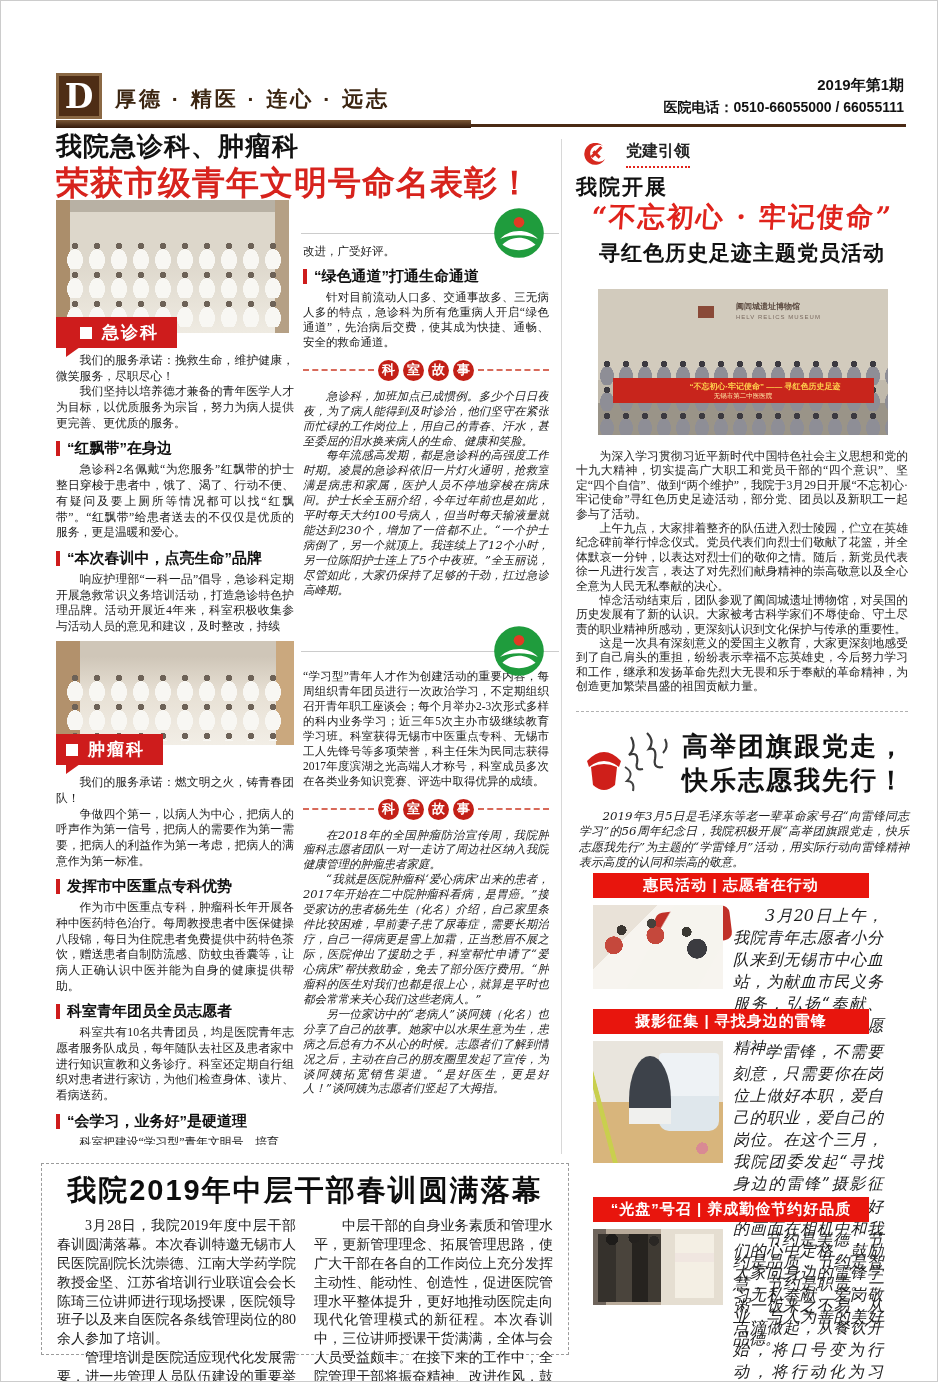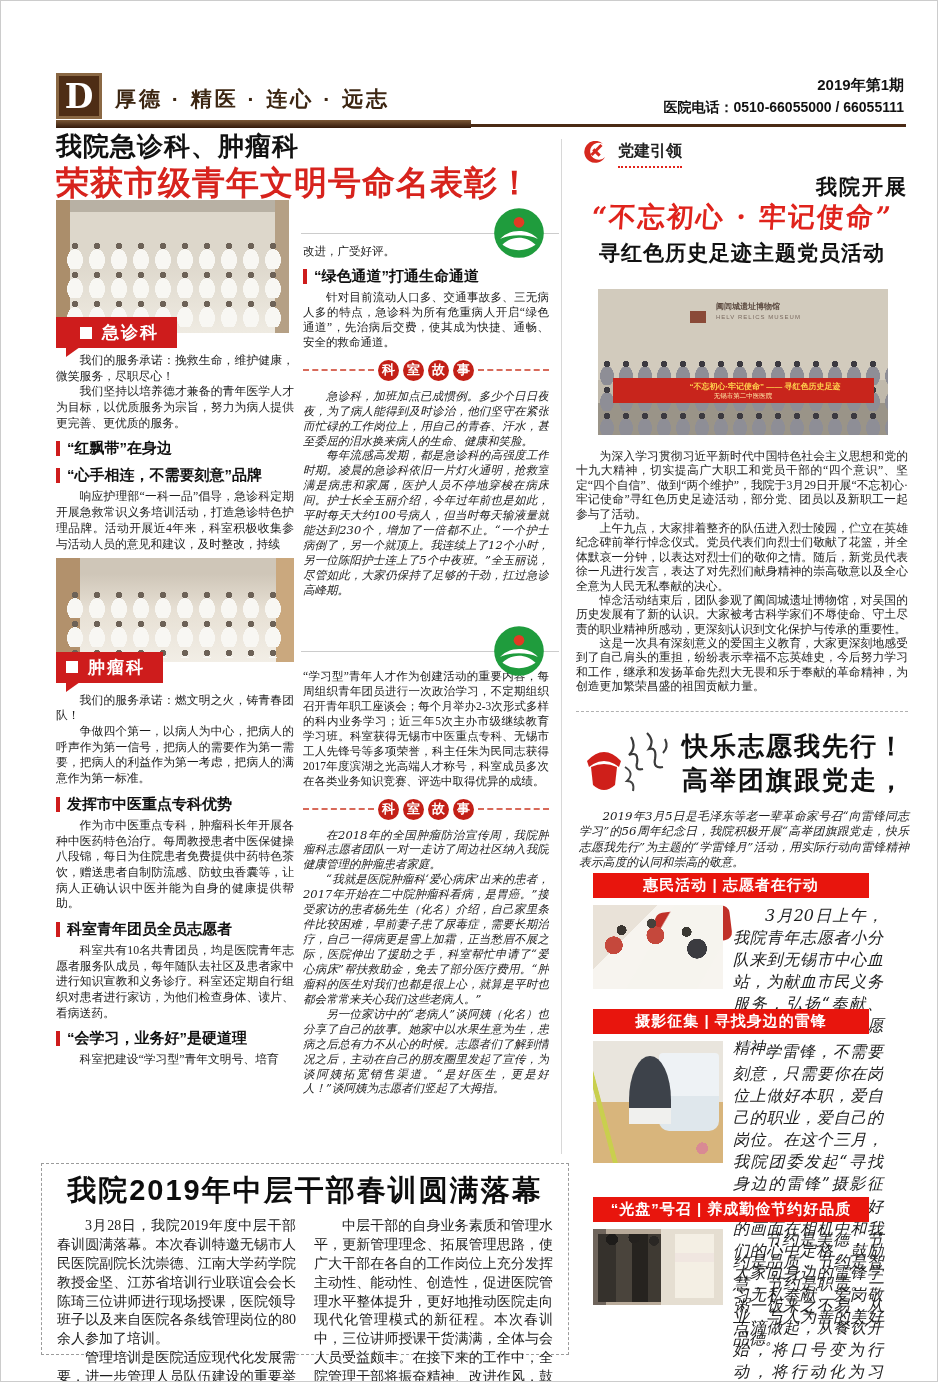--- a/index.html
+++ b/index.html
@@ -32,21 +32,21 @@
     background-image:radial-gradient(circle 3.5px at 11px 6px,#6d6257 98%,rgba(0,0,0,0)),
                      radial-gradient(ellipse 8px 11px at 11px 20px,#f8f7f3 98%,rgba(0,0,0,0));
     background-size:22px 29px;}
   .ph-staff2{position:relative;width:238px;height:104px;margin:6px 0 0 0;
     background:linear-gradient(90deg,#b2916c 0 24px,rgba(0,0,0,0) 24px),
                linear-gradient(270deg,#caa87e 0 18px,rgba(0,0,0,0) 18px),
                linear-gradient(180deg,#cfc6b8 0 15%,#e7e0d4 50%,#f2eee6 100%);}
   
   .ph-museum{left:597px;top:288px;width:290px;height:146px;
     background:linear-gradient(180deg,#d2cbbd 0 62%,#c0b9ab 62% 78%,#9a9488 78% 100%);}
-  .mus-sign{position:absolute;top:13px;left:92px;display:flex;align-items:flex-end;gap:10px;}
+  .mus-sign{position:absolute;top:13px;left:100px;display:flex;align-items:center;gap:22px;}
   .mus-logo{width:16px;height:12px;background:#8a4a38;display:inline-block;}
   .mus-sign-txt{font:bold 8px "Liberation Sans",sans-serif;color:#5c4a40;line-height:1.3;}
   .mus-en{font-size:6px;font-weight:normal;color:#7a6a60;letter-spacing:1px;}
   .mus-crowd{position:absolute;left:0;right:0;bottom:0;height:52%;
     background-image:radial-gradient(circle 3.2px at 9px 5px,#3c3a40 98%,rgba(0,0,0,0)),
                      radial-gradient(ellipse 7px 10px at 9px 17px,#8e8e96 98%,rgba(0,0,0,0));
     background-size:19px 26px;}
   .mus-banner{position:absolute;left:5%;right:5%;bottom:22%;background:#c8251c;color:#ffd24d;
     text-align:center;padding:3px 2px 2px;line-height:1.5;}
   .mb1{font:bold 8px "Liberation Sans",sans-serif;padding-left:44px;}
@@ -109,23 +109,23 @@
   
   .story-badge{display:flex;align-items:center;justify-content:center;gap:4px;margin:10px 0 8px;}
   .sb-dash{flex:1;border-top:2px dashed #d86a5a;height:0;}
   .sb-c{width:21px;height:21px;border-radius:50%;background:#c32017;color:#fff;flex:none;
         display:flex;align-items:center;justify-content:center;font:bold 13px "Liberation Sans",sans-serif;}
   
   .yl{position:absolute;width:52px;height:52px;z-index:2;}
   .yl1{left:492px;top:206px;}
   .yl2{left:492px;top:624px;}
   
-  .party-brand{position:absolute;left:583px;top:140px;display:flex;align-items:flex-start;gap:10px;}
+  .party-brand{position:absolute;left:583px;top:140px;display:flex;align-items:center;gap:18px;}
   .pb-label{font:bold 16px "Liberation Sans",sans-serif;color:#222;border-bottom:2px dotted #e2231a;padding-bottom:4px;}
-  .party-t1{position:absolute;left:575px;top:172px;width:332px;text-align:right;
+  .party-t1{position:absolute;left:575px;top:172px;width:332px;text-align:left;
             font:bold 21px "Liberation Sans",sans-serif;color:#111;letter-spacing:2px;}
   .party-t2{position:absolute;left:575px;top:198px;width:332px;text-align:center;
             font:bold 27px "DejaVu Serif",serif;color:#e0231c;letter-spacing:2px;transform:skewX(-4deg);}
   .party-t3{position:absolute;left:575px;top:238px;width:332px;text-align:center;
             font:bold 21px "Liberation Sans",sans-serif;color:#111;letter-spacing:1px;}
   .party-body{position:absolute;left:575px;top:448px;width:332px;font-size:11.8px;line-height:1.22;
             text-align:justify;}
   .party-body p{margin:0;text-indent:2em;}
   .dash-div{position:absolute;left:575px;top:710px;width:332px;border-top:1px dashed #b0b0b0;}
   
@@ -195,23 +195,24 @@
     <span>急诊科</span>
   </div>
 
   <div class="col-left">
     <p>我们的服务承诺：挽救生命，维护健康，微笑服务，尽职尽心！</p>
     <p>我们坚持以培养德才兼备的青年医学人才为目标，以优质服务为宗旨，努力为病人提供更完善、更优质的服务。</p>
     <div class="rh">
         <span class="rh-bar"></span>
         <span class="rh-txt">“红飘带”在身边</span>
       </div>
-    <div class="rh">
-        <span class="rh-bar"></span>
-        <span class="rh-txt">“心手相连，不需要刻意”品牌</span>
+    <p>急诊科2名佩戴“为您服务”红飘带的护士整日穿梭于患者中，饿了、渴了、行动不便、有疑问及要上厕所等情况都可以找“红飘带”。“红飘带”给患者送去的不仅仅是优质的服务，更是温暖和爱心。</p>
+    <div class="rh">
+        <span class="rh-bar"></span>
+        <span class="rh-txt">“本次春训中，点亮生命”品牌</span>
       </div>
     <p>响应护理部“一科一品”倡导，急诊科定期开展急救常识义务培训活动，打造急诊特色护理品牌。活动开展近4年来，科室积极收集参与活动人员的意见和建议，及时整改，持续</p>
     <div class="photo ph-staff2"></div>
     <div class="dept-tag tag2">
       <span class="dt-sq"></span>
       <span>肿瘤科</span>
     </div>
     <p>我们的服务承诺：燃文明之火，铸青春团队！</p>
     <p>争做四个第一，以病人为中心，把病人的呼声作为第一信号，把病人的需要作为第一需要，把病人的利益作为第一考虑，把病人的满意作为第一标准。</p>
     <div class="rh">
@@ -304,22 +305,22 @@
   <div class="lf-head">
     <svg width="100" height="80" viewBox="0 0 100 80">
       <path d="M52 10 q6 10 -2 18 q10 -4 8 8 q-2 8 6 6" stroke="#3a3a3a" fill="none" stroke-width="2.2"></path>
       <path d="M68 6 q8 8 2 16 q8 -2 6 10 q-2 10 8 8" stroke="#3a3a3a" fill="none" stroke-width="2.2"></path>
       <path d="M86 12 q4 8 -2 14" stroke="#3a3a3a" fill="none" stroke-width="2"></path>
       <path d="M46 40 q10 6 2 14 q8 0 6 10" stroke="#444" fill="none" stroke-width="2"></path>
       <path d="M8 34 Q25 16 42 34 L40 40 Q25 28 10 40 Z" fill="#cf1f1a"></path>
       <path d="M12 40 Q25 34 38 40 L36 58 Q25 68 14 58 Z" fill="#cf1f1a"></path>
     </svg>
     <div class="lf-titles">
+      <div>高举团旗跟党走，</div>
       <div>快乐志愿我先行！</div>
-      <div>高举团旗跟党走，</div>
     </div>
   </div>
   <div class="lf-intro">
     <p>2019年3月5日是毛泽东等老一辈革命家号召“向雷锋同志学习”的56周年纪念日，我院积极开展“高举团旗跟党走，快乐志愿我先行”为主题的“学雷锋月”活动，用实际行动向雷锋精神表示高度的认同和崇高的敬意。</p>
   </div>
 
   <div class="lf-banner bn1">惠民活动 | 志愿者在行动</div>
   <div class="lf-row row1">
     <div class="ph-blood"></div>
     <div class="lf-row-text">

